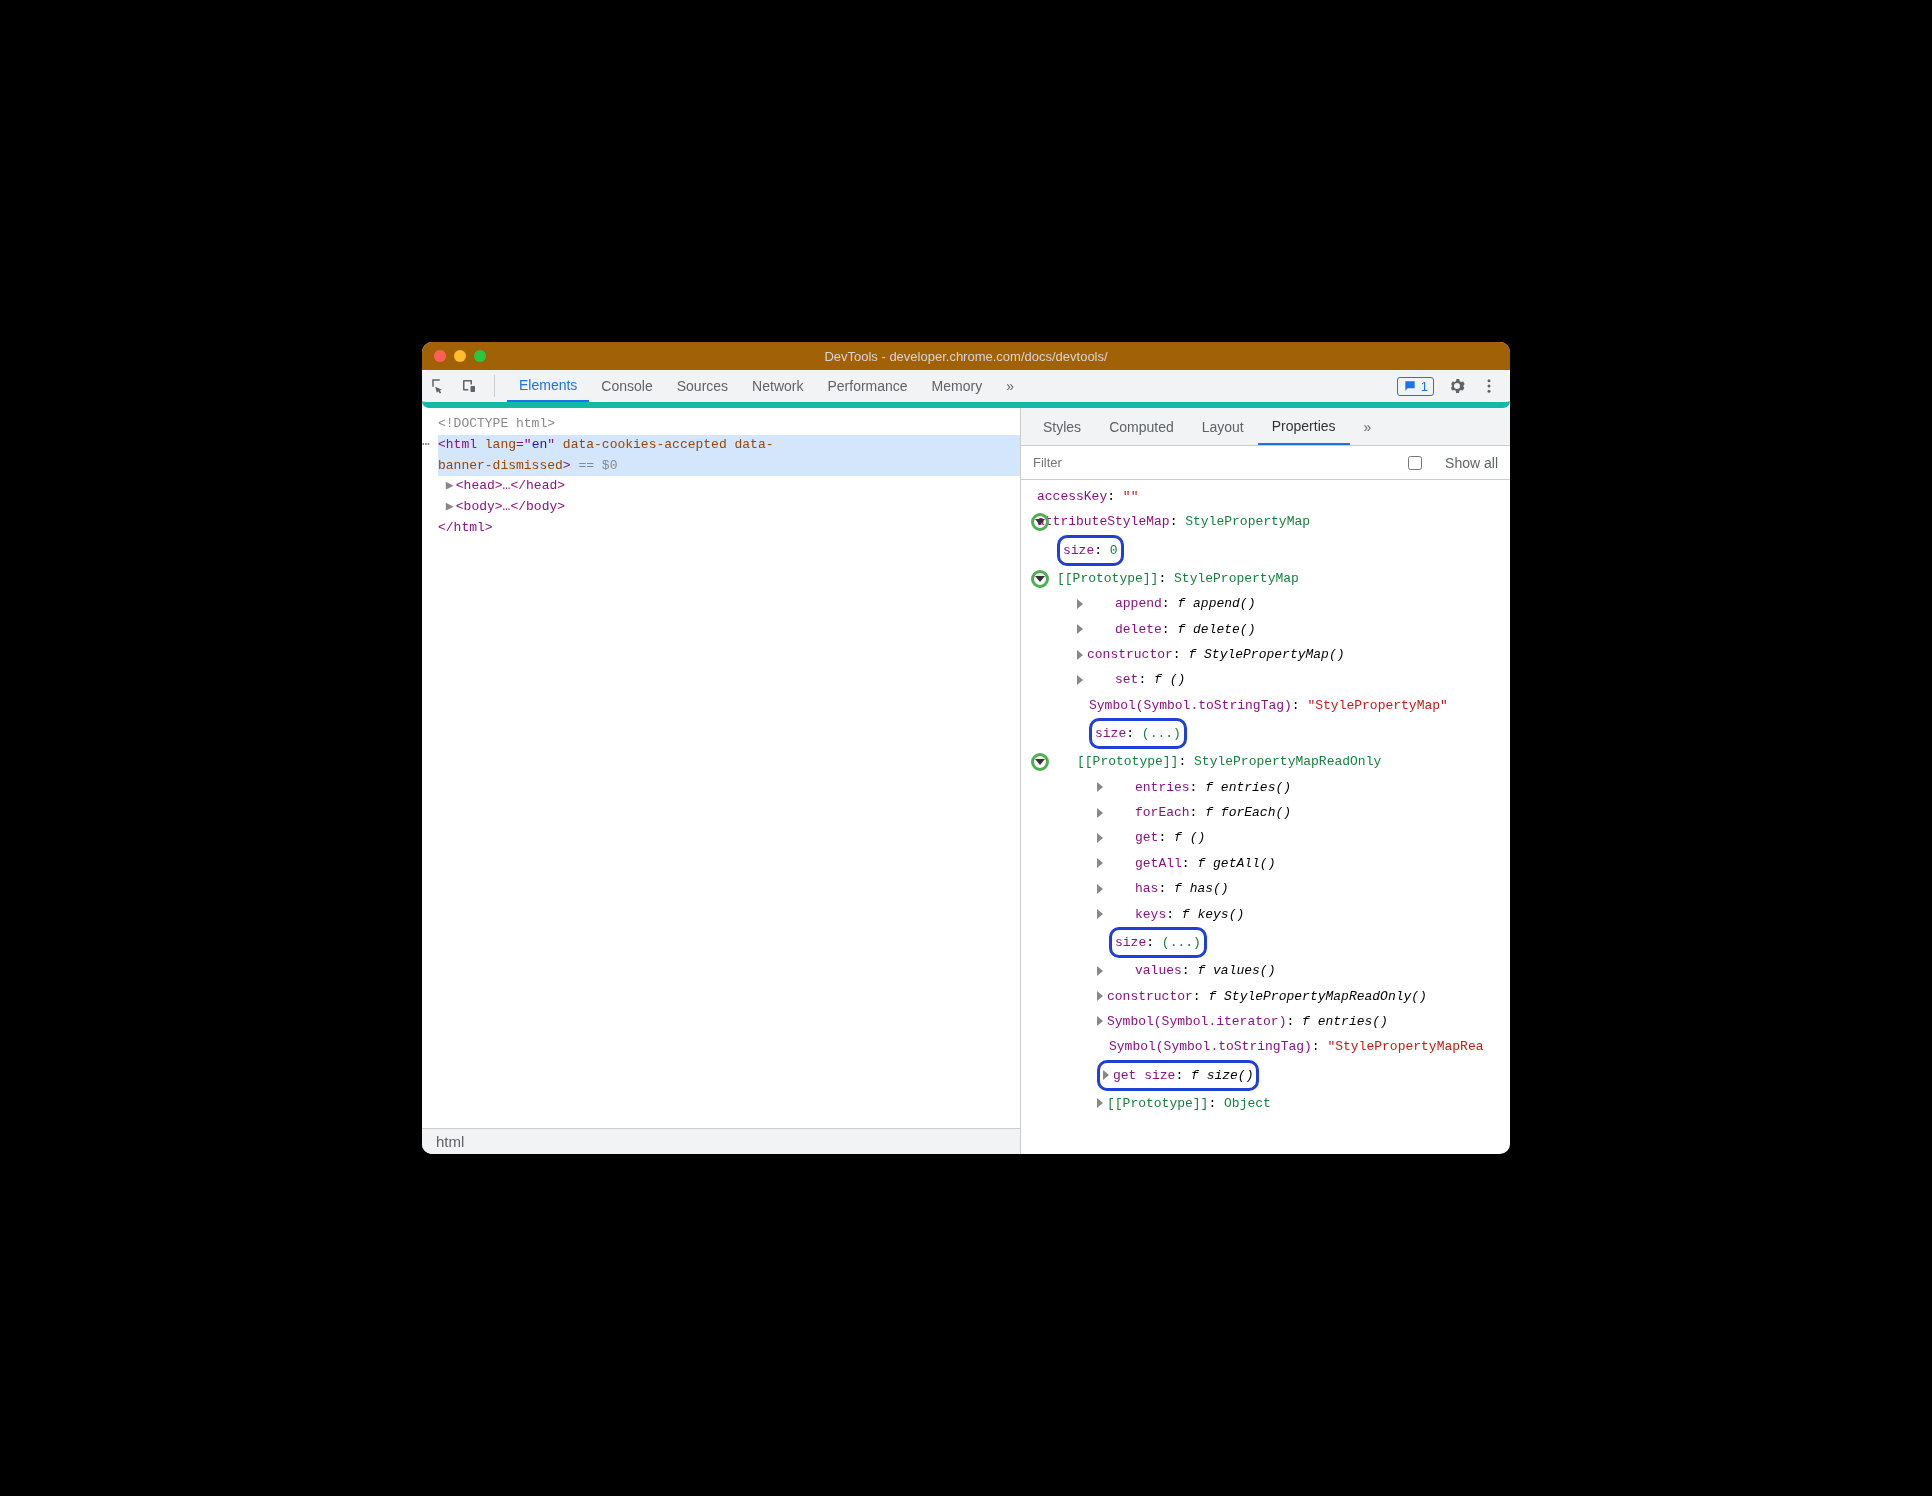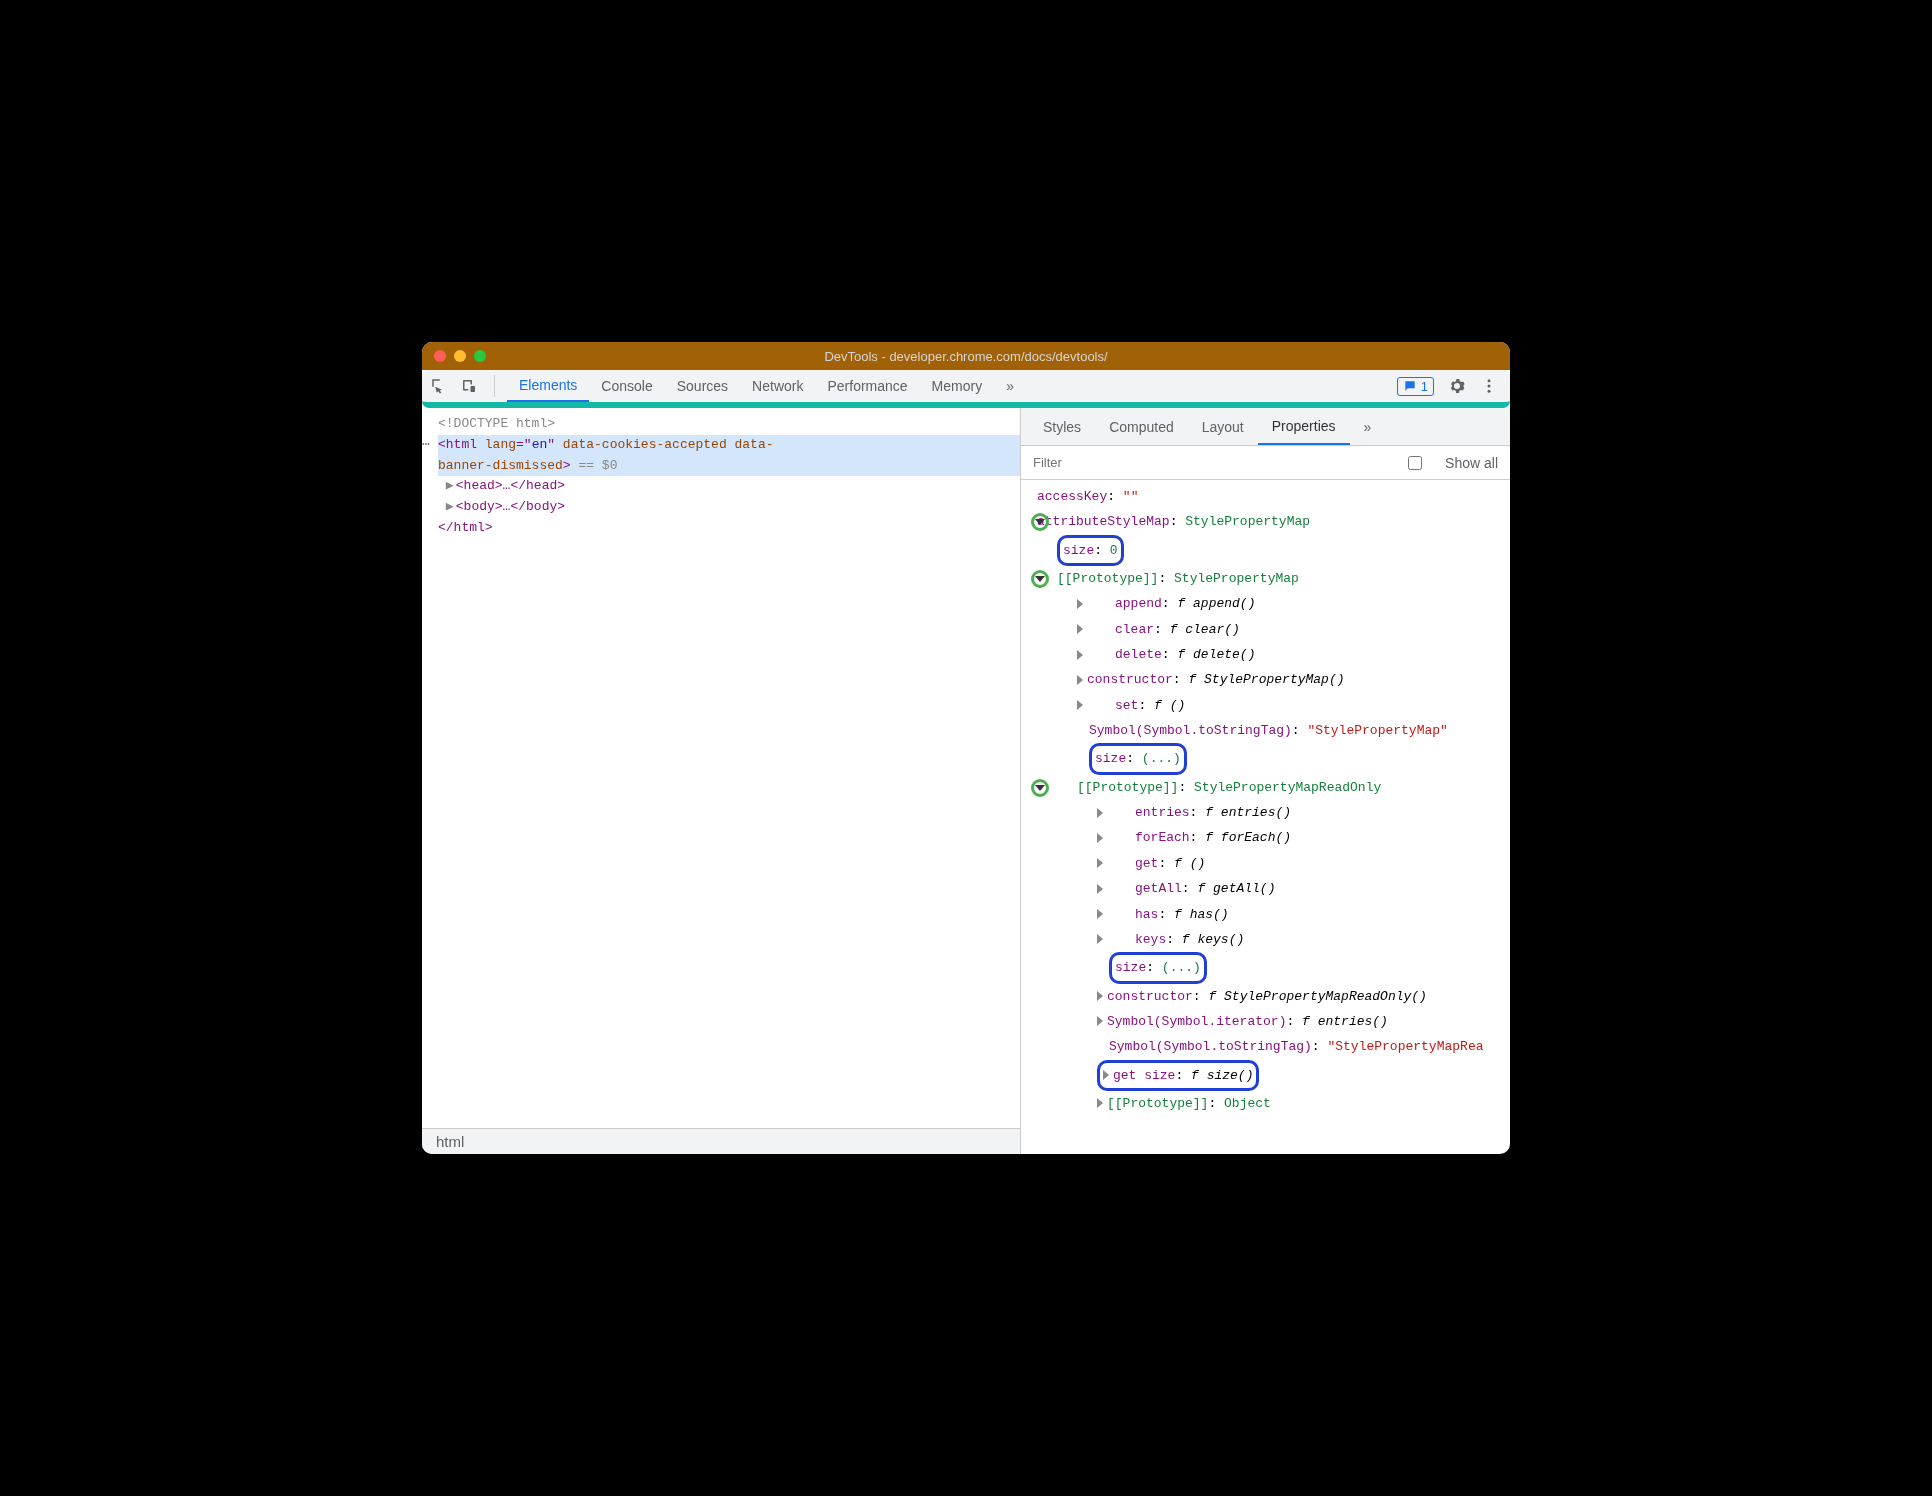--- a/index.html
+++ b/index.html
@@ -230,41 +230,41 @@
         </div>
 
         <div class="prop i1">
           <span class="green-circle">
               <span class="tri-d"></span>
             </span>
           <span class="val">[[Prototype]]</span>: <span class="val">StylePropertyMap</span>
         </div>
 
         <div class="prop i2"><span class="tri-r"></span><span class="key bold">append</span>: <span class="italic"><span>f</span> <span>append()</span></span></div>
-        <div class="prop i2"><span class="tri-r"></span><span class="key bold">clear</span>: <span class="italic"><span>f</span> <span>clear()</span></span></div>
         <div class="prop i2"><span class="tri-r"></span><span class="key bold">delete</span>: <span class="italic"><span>f</span> <span>delete()</span></span></div>
         <div class="prop i2"><span class="tri-r"></span><span class="key">constructor</span>: <span class="italic"><span>f</span> <span>StylePropertyMap()</span></span></div>
         <div class="prop i2"><span class="tri-r"></span><span class="key bold">set</span>: <span class="italic"><span>f</span> <span>()</span></span></div>
         <div class="prop i2"><span style="width:12px;display:inline-block"></span><span class="key">Symbol(Symbol.toStringTag)</span>: <span class="str">"StylePropertyMap"</span></div>
         <div class="prop i2"><span style="width:12px;display:inline-block"></span><span class="blue-outline"><span class="key">size</span>: <span class="val">(...)</span></span></div>
 
         <div class="prop i2">
           <span class="green-circle">
               <span class="tri-d"></span>
             </span>
           <span class="val">[[Prototype]]</span>: <span class="val">StylePropertyMapReadOnly</span>
         </div>
 
         <div class="prop i3"><span class="tri-r"></span><span class="key bold">entries</span>: <span class="italic"><span>f</span> <span>entries()</span></span></div>
         <div class="prop i3"><span class="tri-r"></span><span class="key bold">forEach</span>: <span class="italic"><span>f</span> <span>forEach()</span></span></div>
         <div class="prop i3"><span class="tri-r"></span><span class="key bold">get</span>: <span class="italic"><span>f</span> <span>()</span></span></div>
         <div class="prop i3"><span class="tri-r"></span><span class="key bold">getAll</span>: <span class="italic"><span>f</span> <span>getAll()</span></span></div>
         <div class="prop i3"><span class="tri-r"></span><span class="key bold">has</span>: <span class="italic"><span>f</span> <span>has()</span></span></div>
         <div class="prop i3"><span class="tri-r"></span><span class="key bold">keys</span>: <span class="italic"><span>f</span> <span>keys()</span></span></div>
         <div class="prop i3"><span style="width:12px;display:inline-block"></span><span class="blue-outline"><span class="key">size</span>: <span class="val">(...)</span></span></div>
+        <div class="prop i3"><span class="tri-r"></span><span class="key bold">values</span>: <span class="italic"><span>f</span> <span>values()</span></span></div>
         <div class="prop i3"><span class="tri-r"></span><span class="key">constructor</span>: <span class="italic"><span>f</span> <span>StylePropertyMapReadOnly()</span></span></div>
         <div class="prop i3"><span class="tri-r"></span><span class="key">Symbol(Symbol.iterator)</span>: <span class="italic"><span>f</span> <span>entries()</span></span></div>
         <div class="prop i3"><span style="width:12px;display:inline-block"></span><span class="key">Symbol(Symbol.toStringTag)</span>: <span class="str">"StylePropertyMapRea</span></div>
         <div class="prop i3"><span class="blue-outline"><span class="tri-r"></span><span class="key">get size</span>: <span class="italic"><span>f</span> <span>size()</span></span></span></div>
         <div class="prop i3"><span class="tri-r"></span><span class="val">[[Prototype]]</span>: <span class="val">Object</span></div>
       </div>
     </div>
 
   </div>
 </div>

